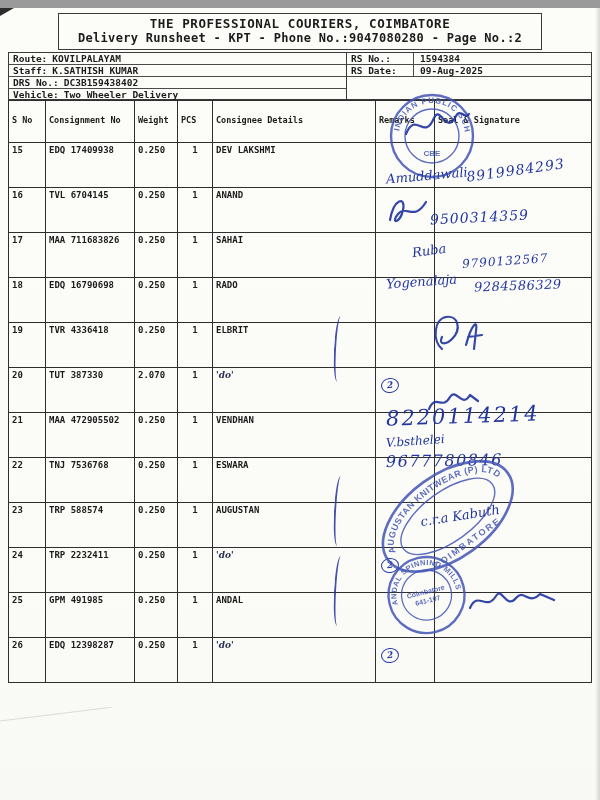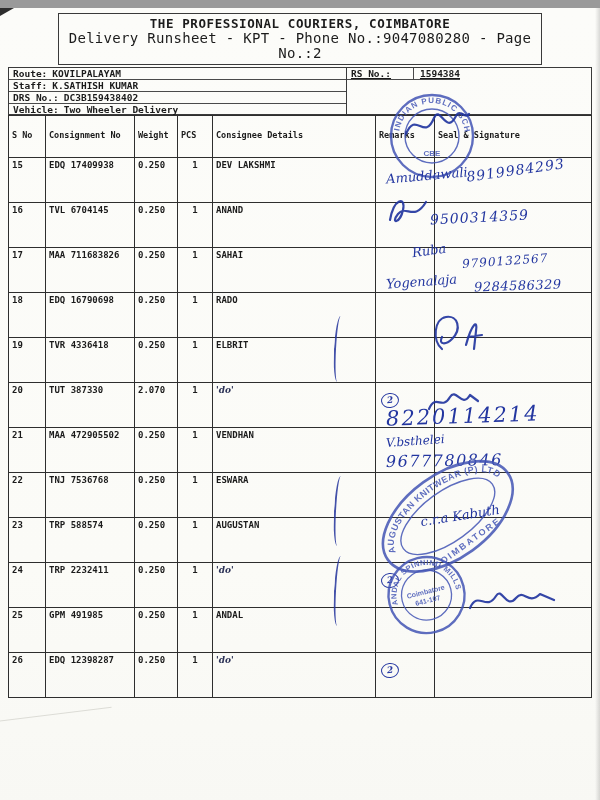--- a/index.html
+++ b/index.html
@@ -9,25 +9,25 @@
   
   .corner-mark{position:absolute;top:0;left:0;width:14px;height:8px;background:#2d2d2d;
         clip-path:polygon(0 0,100% 0,0 100%);}
   .edge-shadow{position:absolute;top:0;right:0;width:5px;height:100%;
         background:linear-gradient(270deg,rgba(0,0,0,.14),rgba(0,0,0,0));}
   .crease{position:absolute;left:-8px;top:706px;width:120px;height:1px;background:#dcdcd6;
         transform:rotate(-7deg);}
   
   .title-box{margin:5px 58px 0 58px;border:1px solid #3a3a3a;text-align:center;padding:2px 0 3px 0;}
   .doc-title{font-size:12.5px;font-weight:bold;letter-spacing:.6px;line-height:15px;}
-  .doc-subtitle{font-size:14px;font-weight:normal;letter-spacing:.3px;line-height:15px;}
+  .doc-subtitle{font-size:12px;font-weight:bold;letter-spacing:.3px;line-height:15px;}
   
   .info-box{margin:2px 8px 0 8px;border:1px solid #3a3a3a;display:flex;height:46px;}
   .info-left{width:58%;display:flex;flex-direction:column;}
-  .info-right{width:42%;border-left:1px solid #3a3a3a;display:flex;flex-direction:row;text-decoration:underline;}
+  .info-right{width:42%;border-left:1px solid #3a3a3a;display:flex;flex-direction:column;}
   .info-row{height:11px;line-height:11px;font-size:9.5px;font-weight:bold;padding:0 0 0 4px;
         border-bottom:1px solid #4a4a4a;white-space:nowrap;display:flex;}
   .info-row.last{border-bottom:none;}
   .info-label{margin-right:5px;}
   .rs-label{width:62px;border-right:1px solid #4a4a4a;display:inline-block;}
   .rs-value{padding-left:6px;}
   .info-filler{flex:1;}
   
   .doc-table{width:584px;margin:0 8px;border-collapse:collapse;table-layout:fixed;}
   .doc-table th,.doc-table td{border:1px solid #2e2e2e;vertical-align:top;overflow:hidden;}
@@ -85,20 +85,24 @@
       <div class="info-row last">
         <span class="info-label">Vehicle:</span>
         <span>Two Wheeler Delivery</span>
       </div>
     </div>
     <div class="info-right">
       <div class="info-row">
         <span class="rs-label">RS No.:</span>
         <span class="rs-value">1594384</span>
       </div>
+      <div class="info-row">
+        <span class="rs-label">RS Date:</span>
+        <span class="rs-value">09-Aug-2025</span>
+      </div>
       <div class="info-filler"></div>
     </div>
   </div>
 
   <table class="doc-table">
     <thead>
       <tr id="head-row">
           <th class="c0">S No</th>
           <th class="c1">Consignment No</th>
           <th class="c2">Weight</th>

